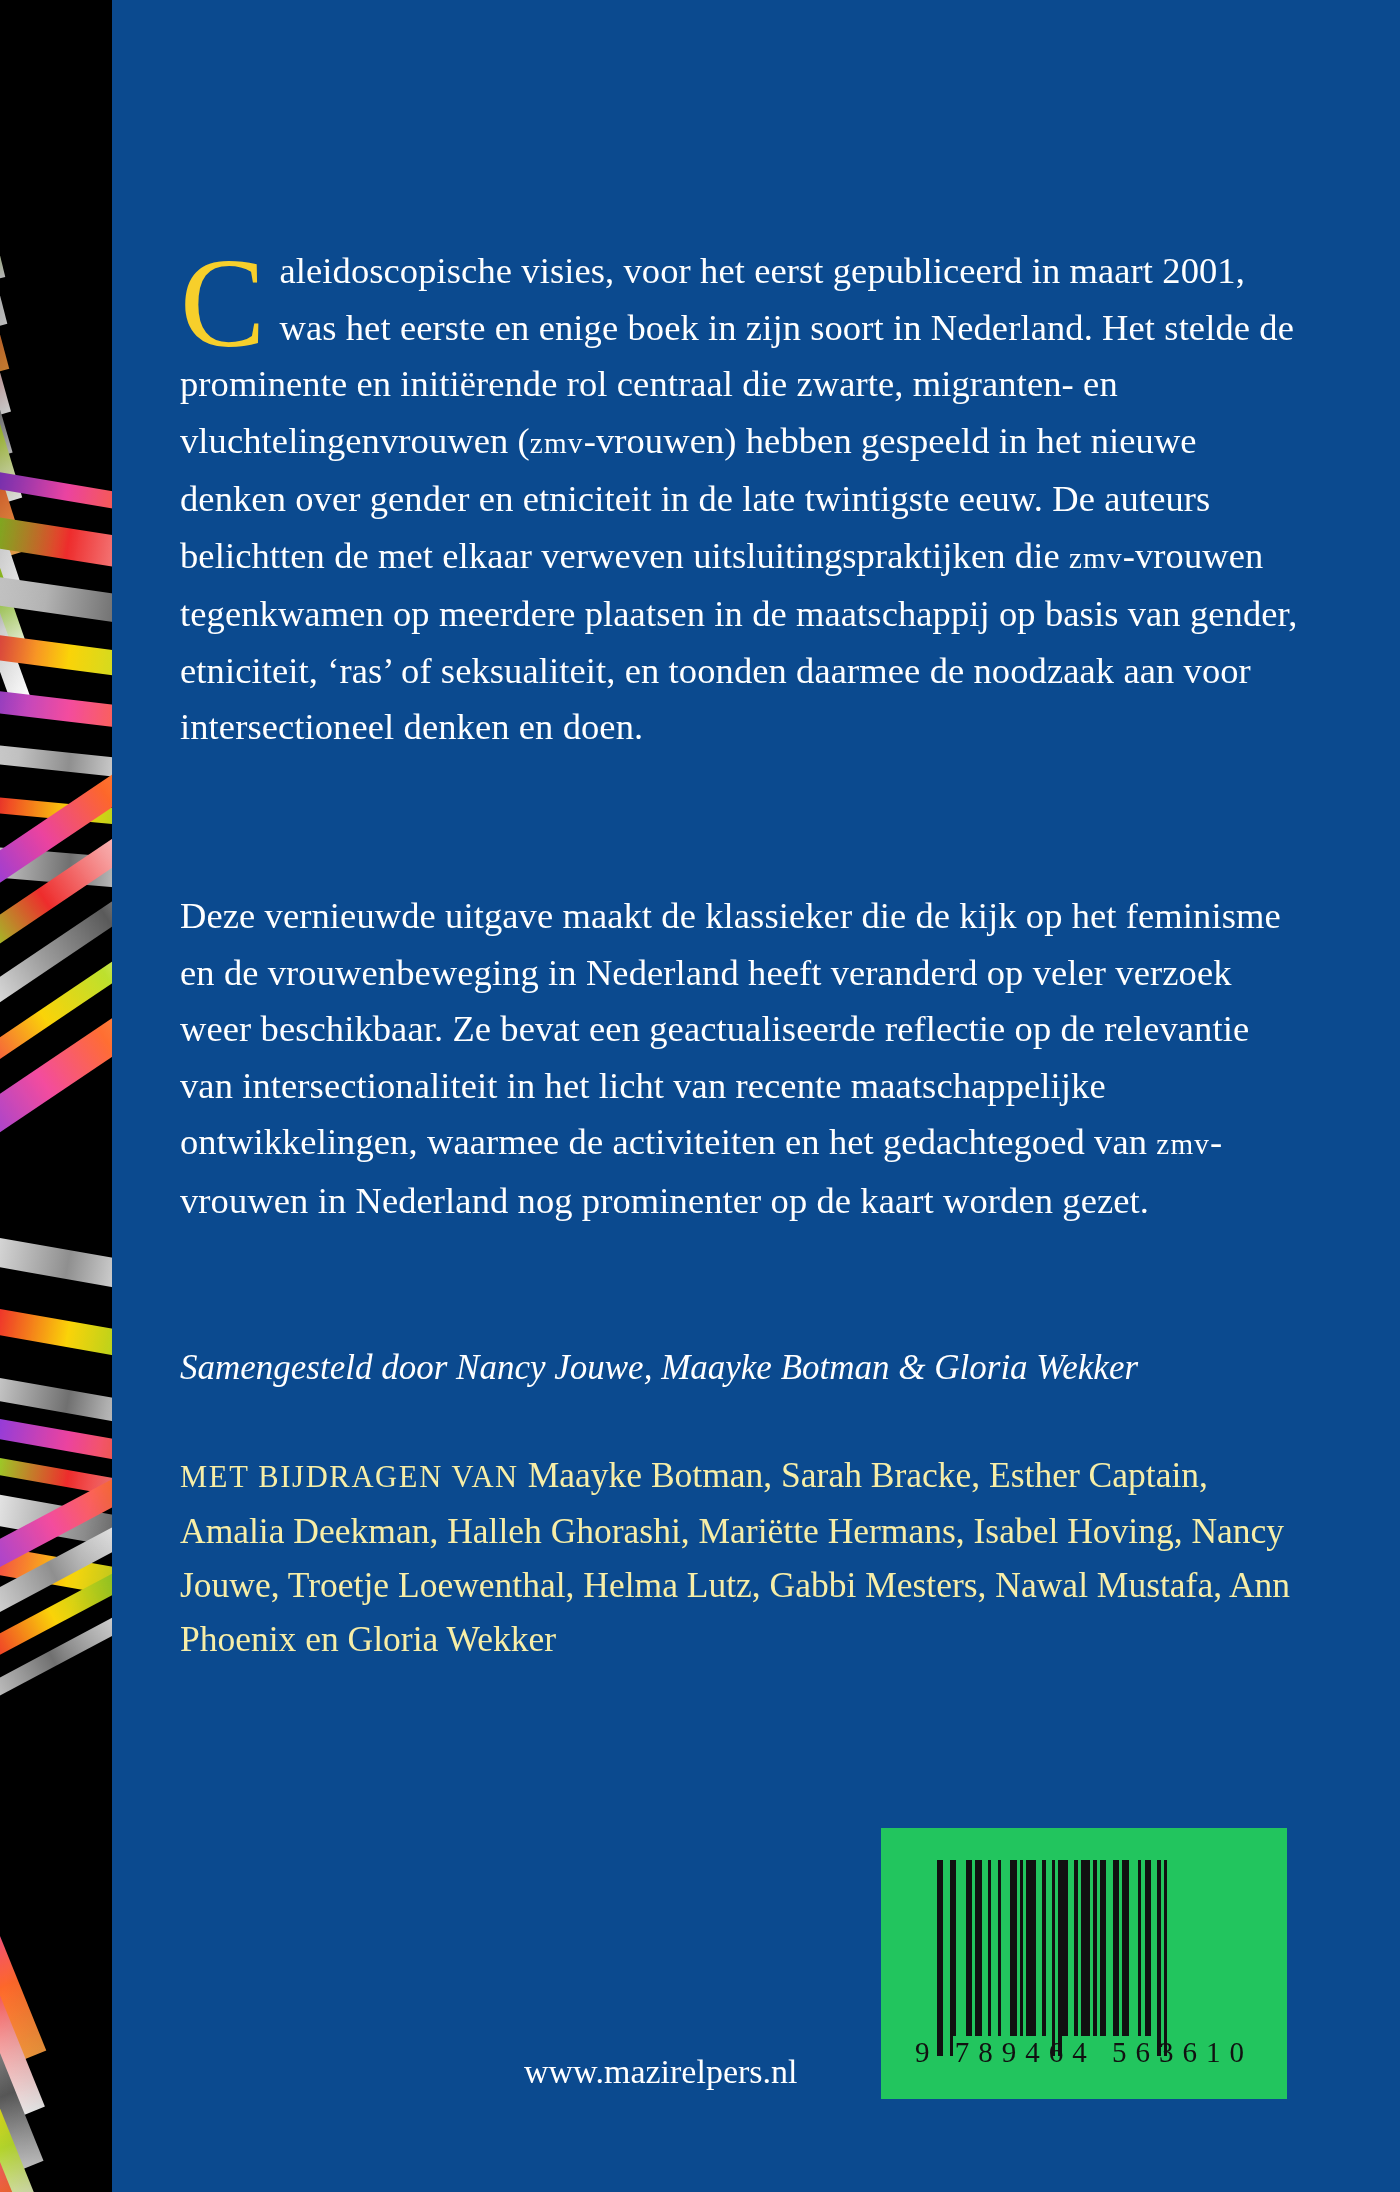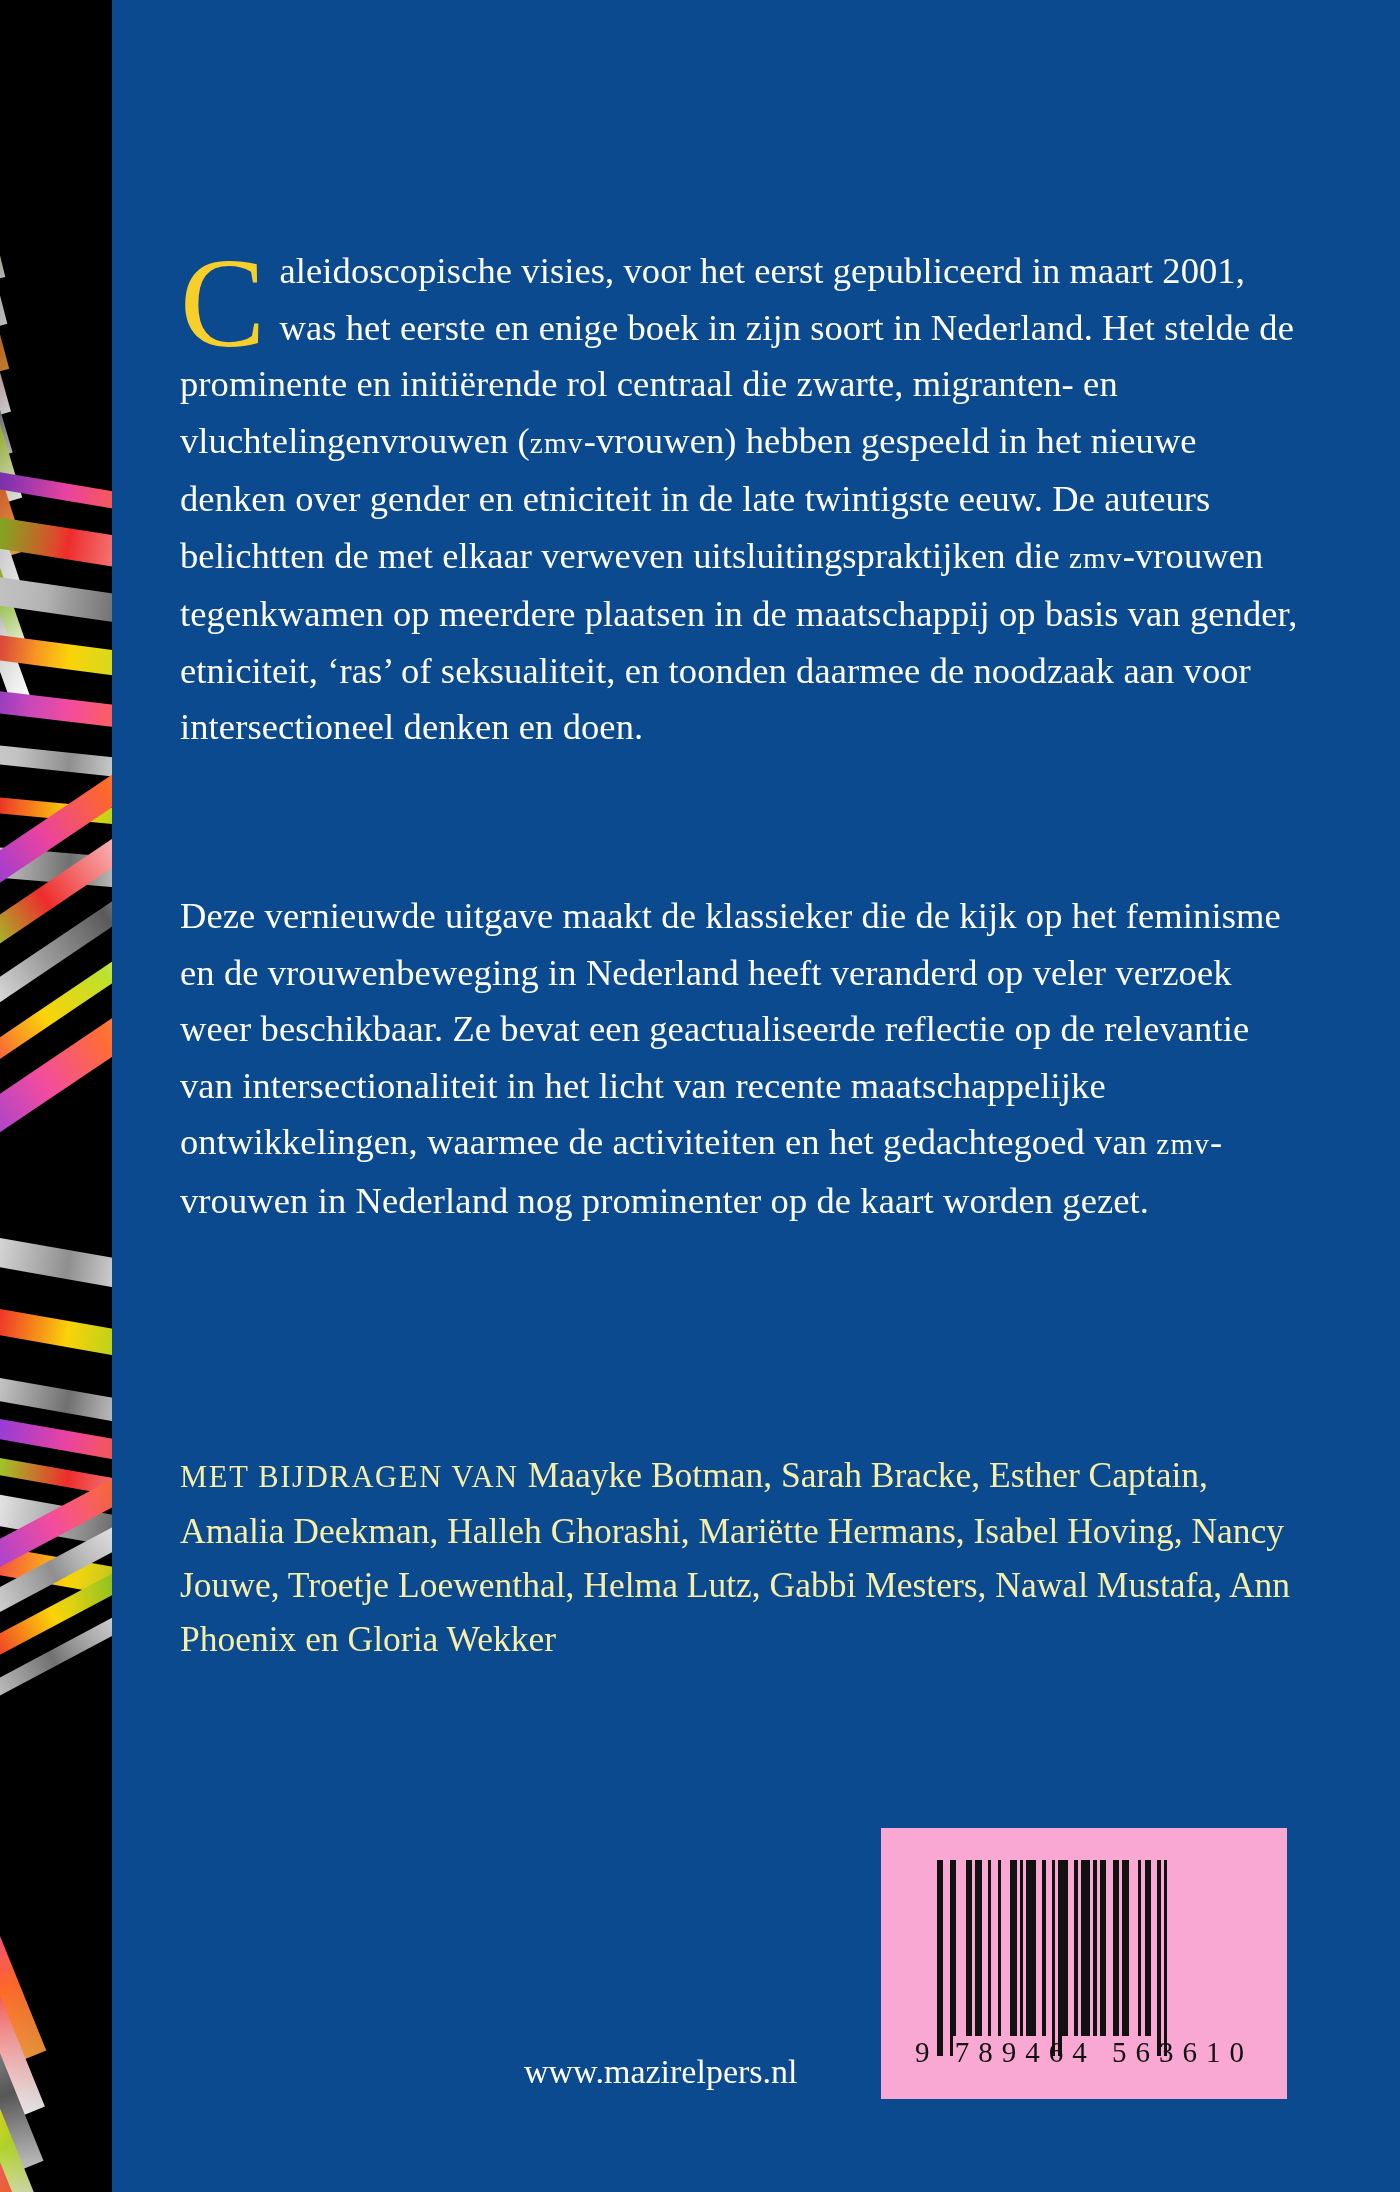--- a/index.html
+++ b/index.html
@@ -120,21 +120,21 @@
     margin-top: 16px;
   }
 
   
   #barcode-box {
     position: absolute;
     left: 881px;
     top: 1828px;
     width: 406px;
     height: 271px;
-    background: #f9a8d4;
+    background: #22c55e;
   }
   #barcode-bars {
     position: absolute;
     left: 56px;
     top: 32px;
     width: 300px;
     height: 176px;
     display: flex;
     align-items: flex-start;
   }
@@ -252,20 +252,21 @@
   <div id="content">
 
     <div class="blurb" id="para1">
       <span class="dropcap">C</span><span class="it">aleidoscopische visies</span><span>, voor het eerst gepubliceerd in maart 2001, was het eerste en enige boek in zijn soort in Nederland. Het stelde de prominente en initiërende rol centraal die zwarte, migranten- en vluchtelingenvrouwen (</span><span class="sc">zmv</span><span>-vrouwen) hebben gespeeld in het nieuwe denken over gender en etniciteit in de late twintigste eeuw. De auteurs belichtten de met elkaar verweven uitsluitingspraktijken die </span><span class="sc">zmv</span><span>-vrouwen tegenkwamen op meerdere plaatsen in de maatschappij op basis van gender, etniciteit, ‘ras’ of seksualiteit, en toonden daarmee de noodzaak aan voor intersectioneel denken en doen.</span>
     </div>
 
     <div class="blurb" id="para2">
       <span>Deze vernieuwde uitgave maakt de klassieker die de kijk op het feminisme en de vrouwenbeweging in Nederland heeft veranderd op veler verzoek weer beschikbaar. Ze bevat een geactualiseerde reflectie op de relevantie van intersectionaliteit in het licht van recente maatschappelijke ontwikkelingen, waarmee de activiteiten en het gedachtegoed van </span><span class="sc">zmv</span><span>-vrouwen in Nederland nog prominenter op de kaart worden gezet.</span>
     </div>
 
+    <div id="editors">Samengesteld door Nancy Jouwe, Maayke Botman &amp; Gloria Wekker</div>
 
     <div id="contributors">
       <span class="lead">MET BIJDRAGEN VAN</span><span> Maayke Botman, Sarah Bracke, Esther Captain, Amalia Deekman, Halleh Ghorashi, Mariëtte Hermans, Isabel Hoving, Nancy Jouwe, Troetje Loewenthal, Helma Lutz, Gabbi Mesters, Nawal Mustafa, Ann Phoenix en Gloria Wekker</span>
     </div>
   </div>
 
   <div id="barcode-box">
     <div id="barcode-bars">
         <i class="tall" style="width: 6.4px;"></i>
         <i style="width: 6.4px; background: transparent;"></i>

